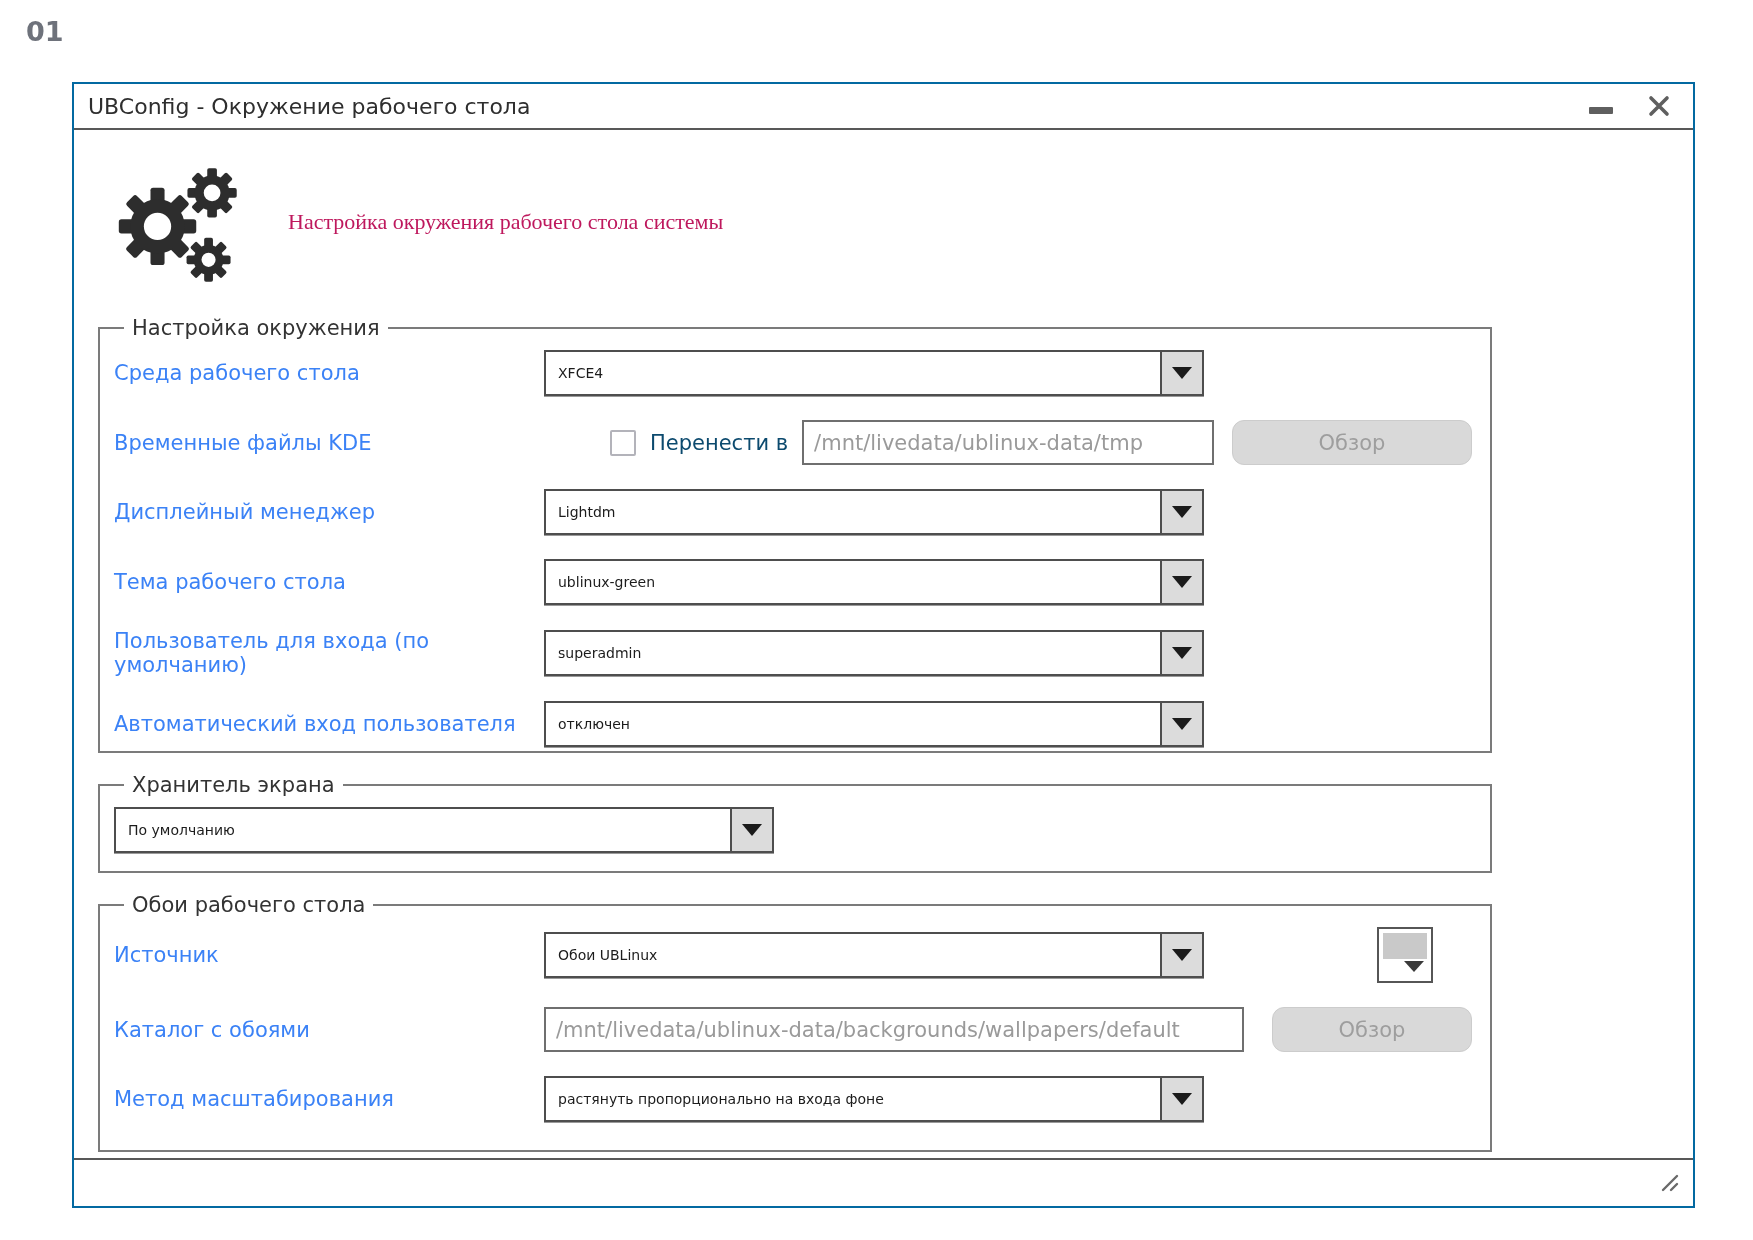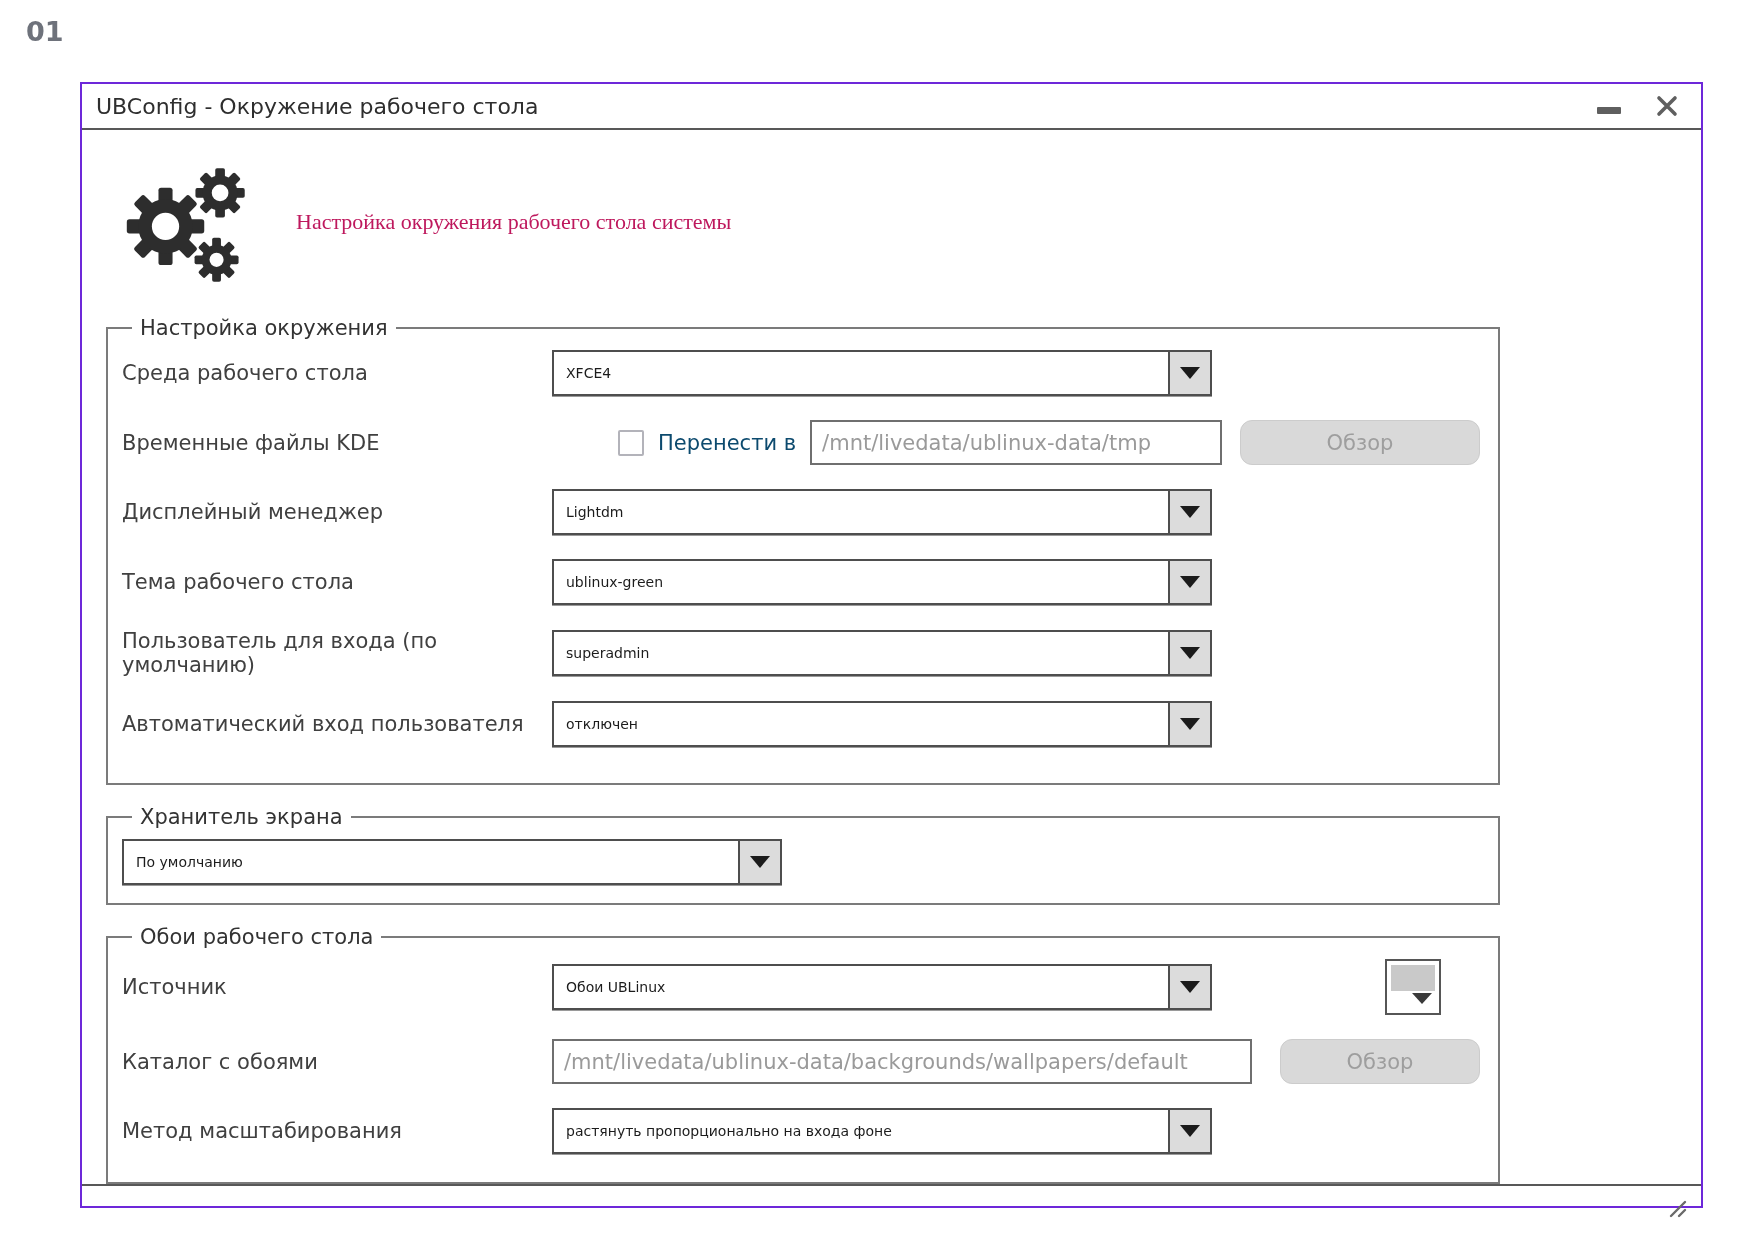--- a/index.html
+++ b/index.html
@@ -2,45 +2,45 @@
 <html><head>
 <meta charset="utf-8">
 <style>
   * { box-sizing: border-box; margin: 0; padding: 0; }
   html,body { width:1753px; height:1240px; background:#ffffff; overflow:hidden;
               font-family:"DejaVu Sans", "Liberation Sans", sans-serif; }
   .page { position:relative; width:1454px; height:1240px; background:#fff; }
 
   .fig-label { position:absolute; left:26px; top:16px; font-size:27px; font-weight:bold; color:#6e727b; }
 
-  .window { position:absolute; left:80px; top:82px; width:1623px; height:1126px;
-            border:2px solid #6d28d9; background:#fff; display:flex; flex-direction:column; }
+  .window { position:absolute; left:72px; top:82px; width:1623px; height:1126px;
+            border:2px solid #0369a1; background:#fff; display:flex; flex-direction:column; }
 
   .titlebar { height:46px; flex:0 0 46px; border-bottom:2px solid #585858;
               display:flex; align-items:center; padding:0 20px 0 14px; }
   .title { font-size:22px; color:#2e2e2e; }
   .win-controls { margin-left:auto; display:flex; align-items:center; gap:30px; }
   .min-btn { width:28px; height:28px; display:flex; align-items:center; justify-content:center; cursor:pointer; }
   .min-glyph { width:24px; height:7px; background:#5f5f5f; border-radius:1px; margin-top:8px; }
   .close-btn { width:28px; height:28px; display:flex; align-items:center; justify-content:center; cursor:pointer; }
 
   .content { flex:1 1 auto; display:flex; flex-direction:column; padding:0 24px; }
 
   .app-header { margin:26px 0 0 12px; height:132px; display:flex; align-items:center; }
   .app-desc { margin-left:46px; font-size:22px; color:#be185d;font-family:Liberation Serif, serif; }
 
-  fieldset.group { border:2px solid #7b7b7b; width:1394px; padding:2px 14px 36px 14px; background:#fff; }
+  fieldset.group { border:2px solid #7b7b7b; width:1394px; padding:2px 14px 4px 14px; background:#fff; }
   .group-1 { margin-top:28px; }
   .group-2 { margin-top:20px; padding-bottom:18px !important; }
   .group-3 { margin-top:20px; padding-bottom:28px !important; }
   legend { font-size:21px; color:#333; padding:0 8px; margin-left:10px; }
 
   .row { display:flex; align-items:center; margin-top:24px; }
   .row:first-of-type { margin-top:8px; }
-  .row-label { width:430px; flex:0 0 430px; font-size:21px; color:#404040; }
+  .row-label { width:430px; flex:0 0 430px; font-size:21px; color:#3b82f6; }
   .control-area { width:928px; flex:0 0 928px; display:flex; align-items:center; }
 
   .combo { width:660px; height:46px; border:2px solid #4e4e4e; background:#fff;
            display:flex; align-items:stretch; cursor:pointer; box-shadow:0 1px 0 #9a9a9a; }
   .combo-value { flex:1; font-size:14px; color:#1c1c1c; padding:0 12px; line-height:42px;
                  white-space:nowrap; overflow:hidden; }
   .combo-arrow { width:42px; flex:0 0 42px; background:#dcdcdc; border-left:2px solid #4e4e4e;
                  display:flex; align-items:center; justify-content:center; }
   .tri-down { width:0; height:0; border-left:10px solid transparent; border-right:10px solid transparent;
               border-top:12px solid #1b1b1b; }

